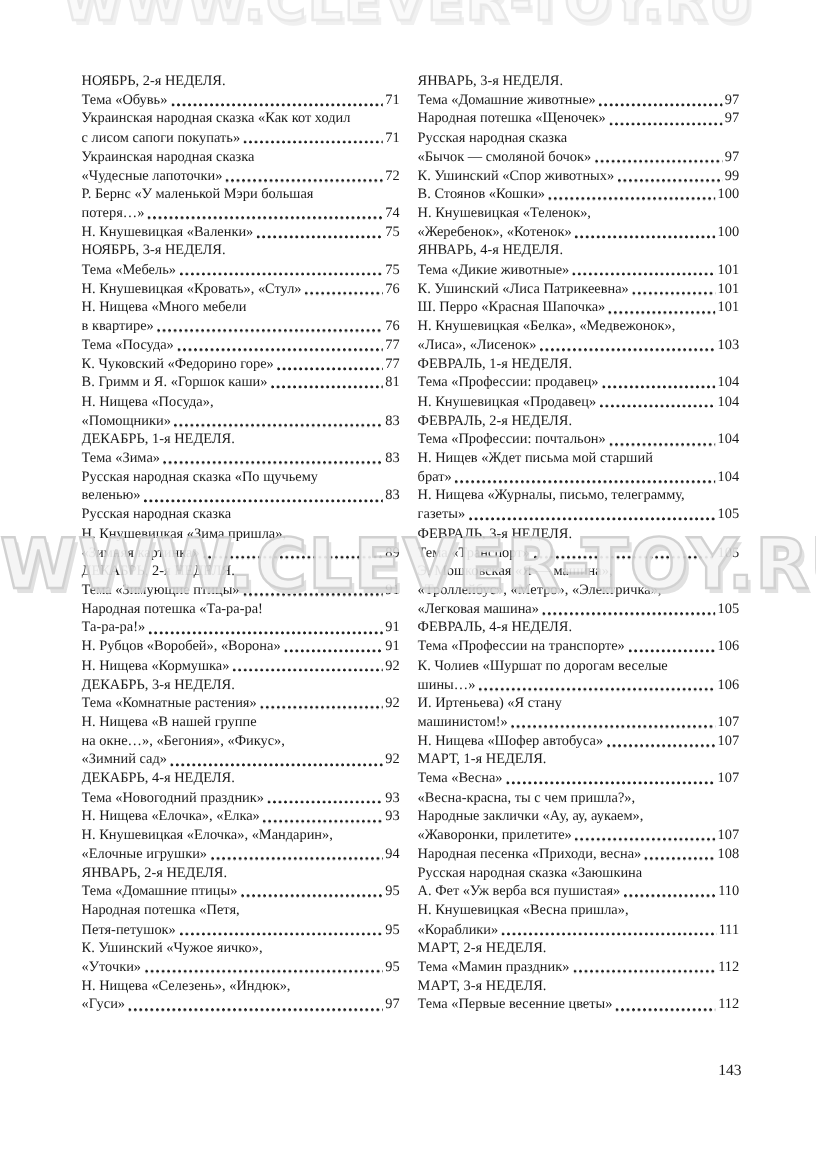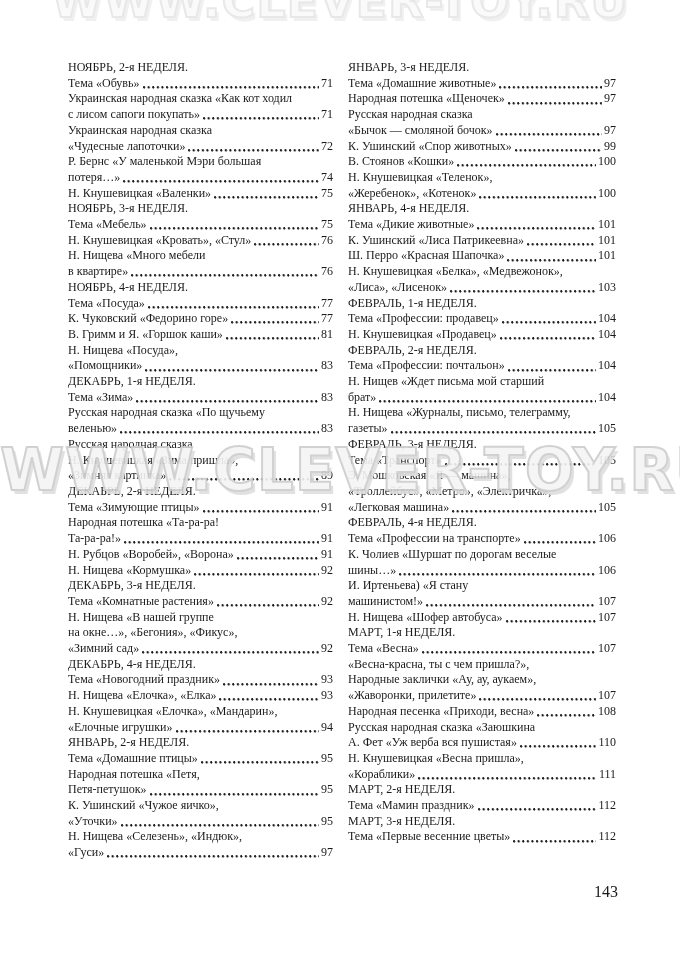--- a/index.html
+++ b/index.html
@@ -31,21 +31,21 @@
     font-family:"DejaVu Sans","Liberation Sans",sans-serif;font-weight:bold;
     color:#f4f4f4;white-space:nowrap;pointer-events:none;z-index:2;
     -webkit-text-stroke:2px #cdcdcd;
     text-shadow:3px 4px 0 #dedede;
     letter-spacing:1px;
   }
   .wm-mid{top:436px;font-size:58px;opacity:.9;}
   .wm-top{top:-26px;font-size:46px;opacity:.45;}
   .folio{
     position:absolute;right:62px;top:884px;
-    font-size:16px;line-height:16px;
+    font-size:13px;line-height:16px;
   }
 </style>
 </head>
 <body>
 
 <div class="page">
   <div class="wm wm-top">WWW.CLEVER-TOY.RU</div>
   <div class="wm wm-mid">WWW.CLEVER-TOY.RU</div>
 
   <div class="col col-left">
@@ -106,23 +106,20 @@
       <div class="line">
         <span class="t it">Н. Нищева</span>
         <span class="t"> «Много мебели</span>
       </div>
       <div class="line">
         <span class="t">в квартире»</span>
         <span class="leader"></span>
         <span class="pg">76</span>
       </div>
       <div class="line">
-        <span class="t">НОЯБРЬ, 4-я НЕДЕЛЯ.</span>
-      </div>
-      <div class="line">
         <span class="t">Тема «Посуда»</span>
         <span class="leader"></span>
         <span class="pg">77</span>
       </div>
       <div class="line">
         <span class="t it">К. Чуковский</span>
         <span class="t"> «Федорино горе»</span>
         <span class="leader"></span>
         <span class="pg">77</span>
       </div>

